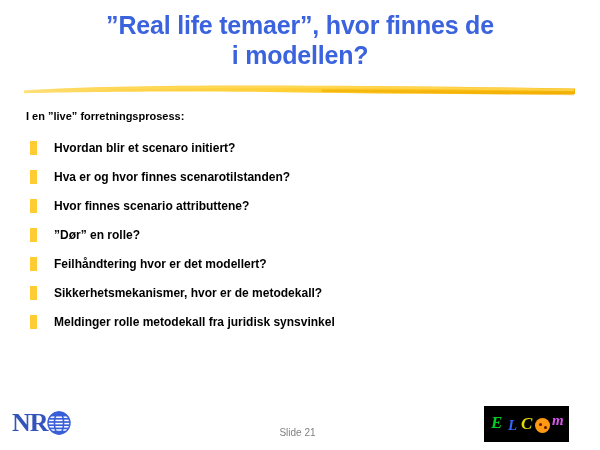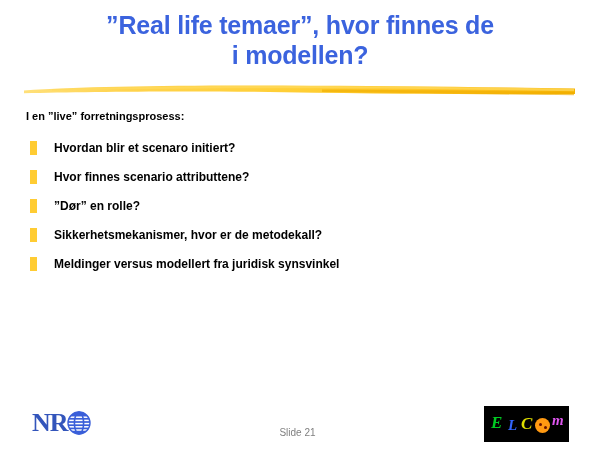--- a/index.html
+++ b/index.html
@@ -89,21 +89,21 @@
     font-weight: bold;
     font-size: 12px;
     line-height: 20px;
     color: #000000;
     white-space: nowrap;
   }
 
   
   .nr-logo {
     position: absolute;
-    left: 32px;
+    left: 12px;
     top: 408px;
     display: flex;
     align-items: center;
     height: 30px;
   }
   .nr-text {
     font-family: "Liberation Serif", serif;
     font-weight: bold;
     font-size: 26px;
     line-height: 26px;
@@ -207,33 +207,41 @@
   <div class="body-block">
     <p class="intro">I en ”live” forretningsprosess:</p>
 
     <ul class="bullets">
       <li>
         <span class="bullet-mark"></span>
         <span class="bullet-text">Hvordan blir et scenaro initiert?</span>
       </li>
       <li>
         <span class="bullet-mark"></span>
+        <span class="bullet-text">Hva er og hvor finnes scenarotilstanden?</span>
+      </li>
+      <li>
+        <span class="bullet-mark"></span>
         <span class="bullet-text">Hvor finnes scenario attributtene?</span>
       </li>
       <li>
         <span class="bullet-mark"></span>
         <span class="bullet-text">”Dør” en rolle?</span>
       </li>
       <li>
         <span class="bullet-mark"></span>
+        <span class="bullet-text">Feilhåndtering hvor er det modellert?</span>
+      </li>
+      <li>
+        <span class="bullet-mark"></span>
         <span class="bullet-text">Sikkerhetsmekanismer, hvor er de metodekall?</span>
       </li>
       <li>
         <span class="bullet-mark"></span>
-        <span class="bullet-text">Meldinger versus modellert fra juridisk synsvinkel</span>
+        <span class="bullet-text">Meldinger rolle metodekall fra juridisk synsvinkel</span>
       </li>
     </ul>
   </div>
 
   <div class="nr-logo">
     <span class="nr-text">NR</span>
     <svg class="nr-globe" width="24" height="24" viewBox="0 0 24 24">
       <circle cx="12" cy="12" r="11" fill="#3A5FD9"></circle>
       <g stroke="#FFFFFF" stroke-width="1.5">
         <line x1="1.2" y1="6.2" x2="22.8" y2="6.2"></line>

